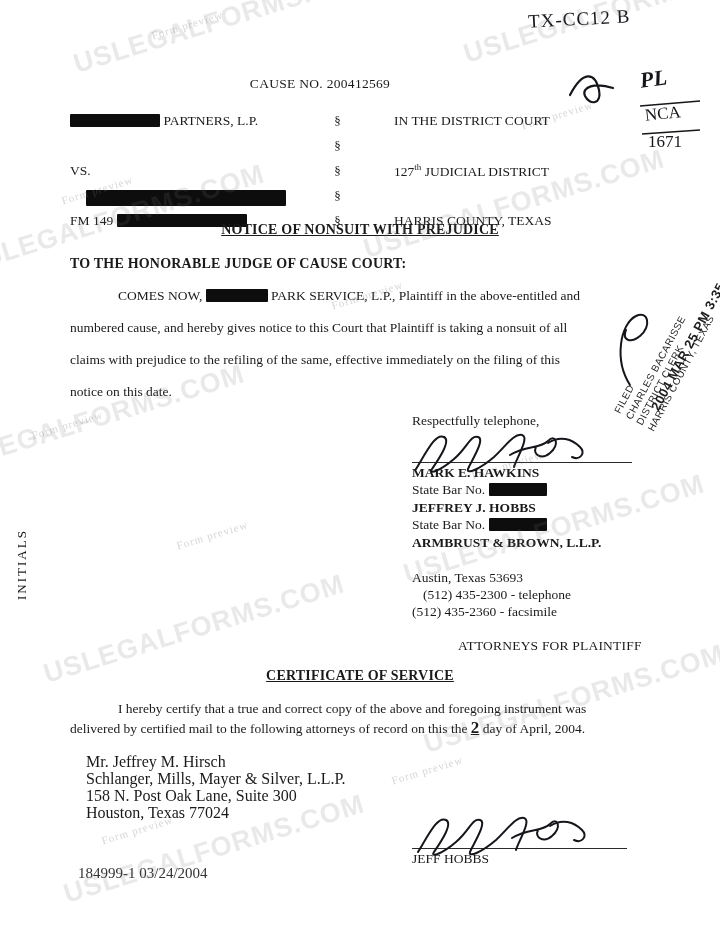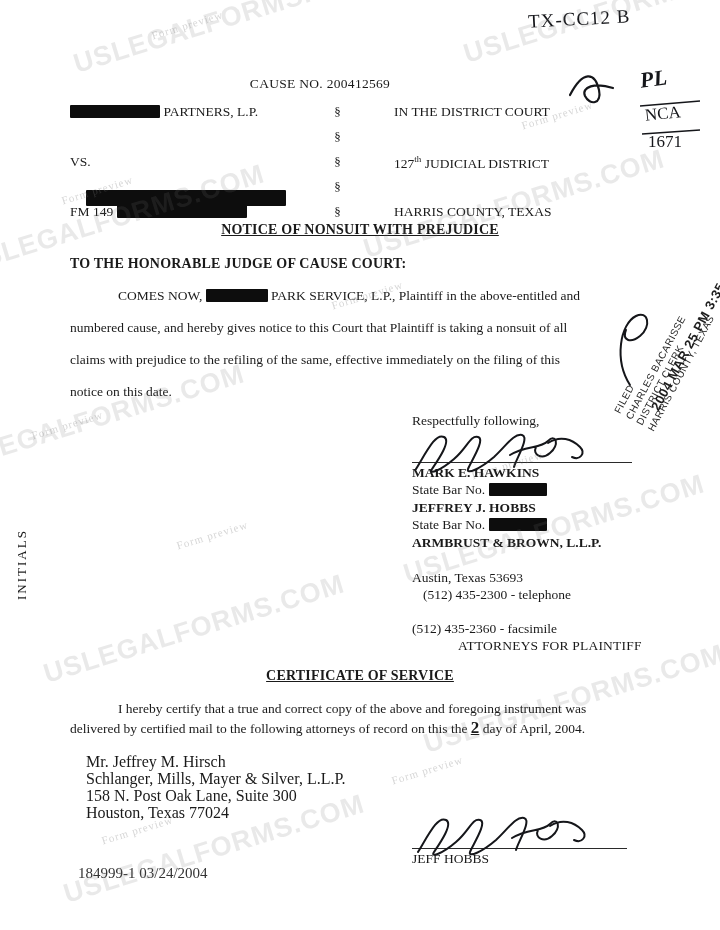--- a/index.html
+++ b/index.html
@@ -68,21 +68,21 @@
   }
 
   .caption {
     position: absolute;
     top: 104px;
     left: 0;
     width: 580px;
   }
   .caption-row {
     display: flex;
-    align-items: flex-start;
+    align-items: flex-end;
     height: 25px;
   }
   .cap-left {
     width: 245px;
     font-size: 13.5px;
     position: relative;
   }
   .cap-sec {
     width: 45px;
     text-align: center;
@@ -312,42 +312,42 @@
 
     <div class="body-line indent" style="top:288px;">
       <span>COMES NOW,</span>
       <span class="redact" style="width:62px;"></span>
       <span>PARK SERVICE, L.P., Plaintiff in the above-entitled and</span>
     </div>
     <div class="body-line" style="top:320px;">numbered cause, and hereby gives notice to this Court that Plaintiff is taking a nonsuit of all</div>
     <div class="body-line" style="top:352px;">claims with prejudice to the refiling of the same, effective immediately on the filing of this</div>
     <div class="body-line" style="top:384px;">notice on this date.</div>
 
-    <div class="sig-block" style="top:412px;">Respectfully following,</div>
+    <div class="sig-block" style="top:412px;">Respectfully telephone,</div>
 
     <div class="sig-rule" style="top:462px;"></div>
 
     <div class="sig-block" style="top:464px;">
       <span class="bold">MARK E. HAWKINS</span>
     </div>
     <div class="sig-block" style="top:481px;">
       <span>State Bar No.</span>
       <span class="redact" style="width:58px;"></span>
     </div>
     <div class="sig-block" style="top:499px;">
       <span class="bold">JEFFREY J. HOBBS</span>
     </div>
     <div class="sig-block" style="top:516px;">
       <span>State Bar No.</span>
       <span class="redact" style="width:58px;"></span>
     </div>
     <div class="sig-block bold" style="top:534px;">ARMBRUST &amp; BROWN, L.L.P.</div>
     <div class="sig-block" style="top:569px;">Austin, Texas  53693</div>
     <div class="sig-block" style="top:586px;margin-left:11px;">(512) 435-2300 - telephone</div>
-    <div class="sig-block" style="top:620px;">(512) 435-2360 - facsimile</div>
+    <div class="sig-block" style="top:603px;">(512) 435-2360 - facsimile</div>
 
     <div class="attorneys-for" style="top:638px;">ATTORNEYS FOR PLAINTIFF</div>
 
     <div class="title-center" style="top:668px;">CERTIFICATE OF SERVICE</div>
 
     <div class="cos-body indent" style="top:700px;">I hereby certify that a true and correct copy of the above and foregoing instrument was</div>
     <div class="cos-body" style="top:717px;">
       <span>delivered by certified mail to the following attorneys of record on this the</span>
       <span class="date-hand" style="position:relative;top:0;">2</span>
       <span>day of April, 2004.</span>

